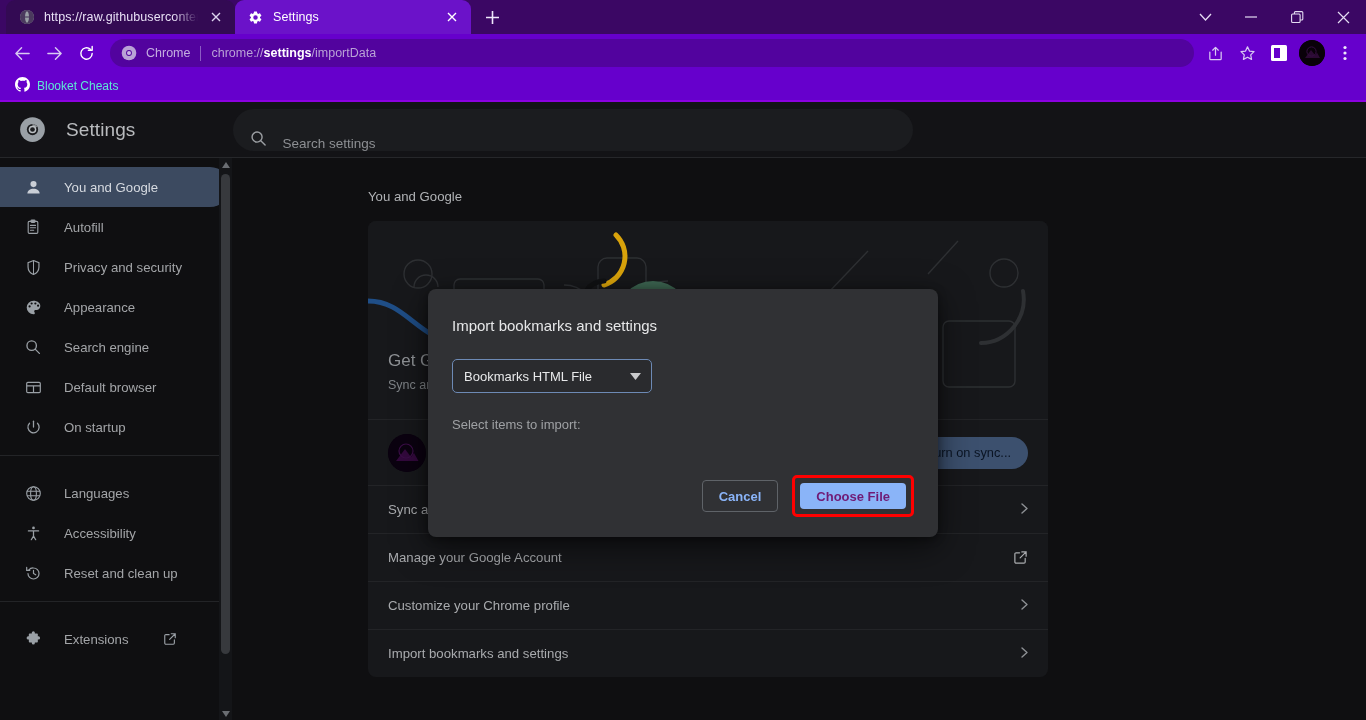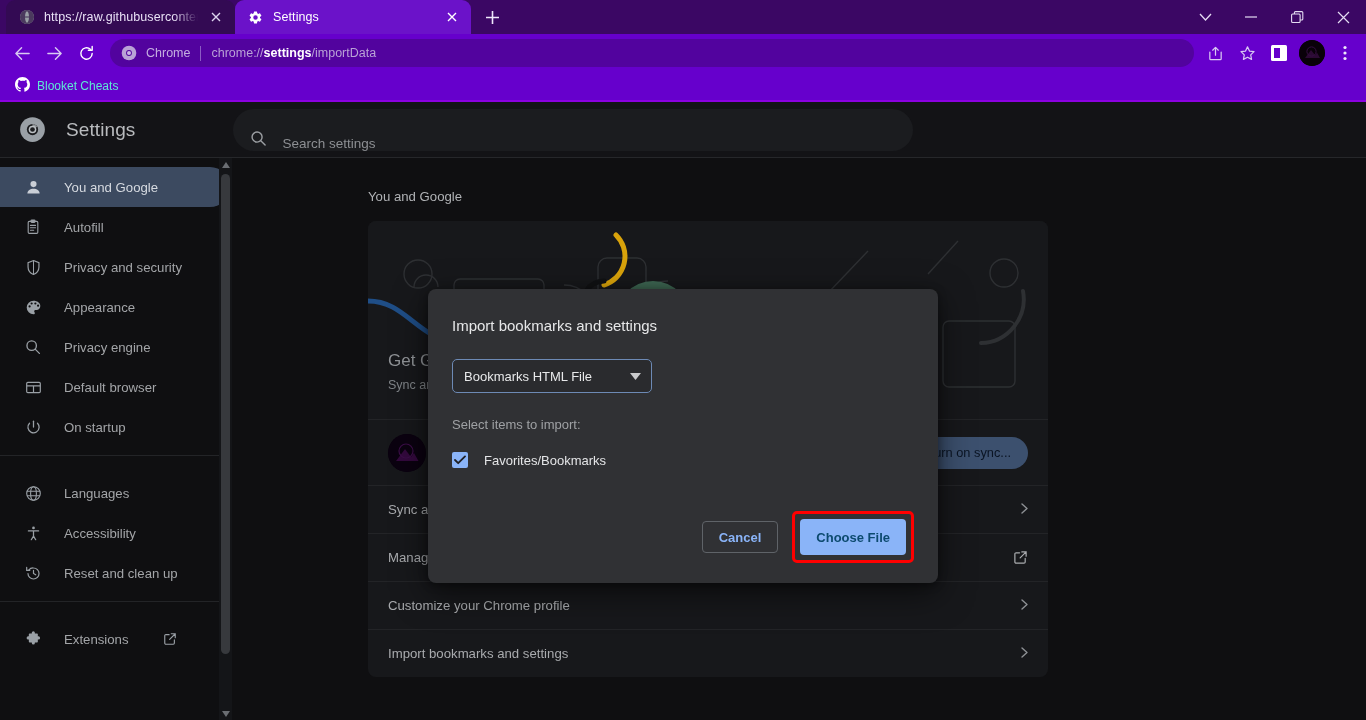--- a/index.html
+++ b/index.html
@@ -390,27 +390,27 @@
     font-weight: 600;
     font-family: "Liberation Sans", sans-serif;
   }
   .choose-wrap {
     position: relative;
     padding: 5px;
     border: 3px solid #ff0000;
     border-radius: 5px;
   }
   .btn-choose {
-    height: 36px;
+    height: 26px;
     min-width: 88px;
     padding: 0 16px;
     background: #8ab4f8;
     border: none;
     border-radius: 4px;
-    color: #0c4a6e;
+    color: #701a75;
     font-size: 13px;
     font-weight: 600;
     font-family: "Liberation Sans", sans-serif;
     display: block;
   }
 </style>
 </head>
 <body>
 
 <div class="browser">
@@ -625,21 +625,21 @@
           <span>Appearance</span>
         </div>
 
         <div class="nav-item">
           <span class="nav-ico">
             <svg width="16" height="16" viewBox="0 0 18 18" fill="none" stroke="currentColor" stroke-width="1.5">
                 <circle cx="7.5" cy="7.5" r="5.3"></circle>
                 <path d="M11.4 11.4L16.2 16.2" stroke-linecap="round"></path>
               </svg>
           </span>
-          <span>Privacy engine</span>
+          <span>Search engine</span>
         </div>
 
         <div class="nav-item">
           <span class="nav-ico">
             <svg width="17" height="17" viewBox="0 0 20 20" fill="none" stroke="currentColor" stroke-width="1.4">
                 <rect x="2" y="4" width="16" height="12" rx="1.3"></rect>
                 <path d="M2 8h16M10 8v8"></path>
               </svg>
           </span>
           <span>Default browser</span>
@@ -828,28 +828,20 @@
       <span class="sel-val">Bookmarks HTML File</span>
       <span class="caret">
         <svg width="11" height="7" viewBox="0 0 11 7">
             <path d="M0 0h11L5.5 7z" fill="#c9cacc"></path>
           </svg>
       </span>
     </div>
 
     <div class="dlg-sub">Select items to import:</div>
 
-    <div class="dlg-check-row">
-      <span class="checkbox">
-        <svg width="12" height="10" viewBox="0 0 12 10">
-            <path d="M1 5l3.2 3.2L11 1.4" stroke="#1f2024" stroke-width="1.8" fill="none" stroke-linecap="round" stroke-linejoin="round"></path>
-          </svg>
-      </span>
-      <span class="dlg-check-label">Favorites/Bookmarks</span>
-    </div>
 
     <div class="dlg-actions">
       <button class="btn-cancel">Cancel</button>
       <div class="choose-wrap">
         <button class="btn-choose">Choose File</button>
       </div>
     </div>
   </div>
 
 </div>

